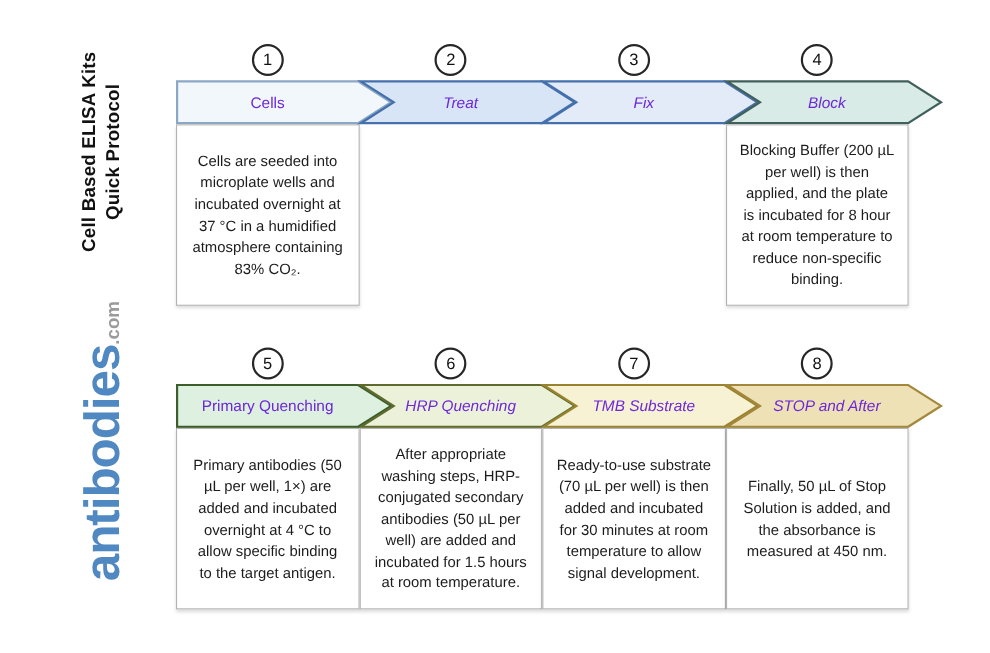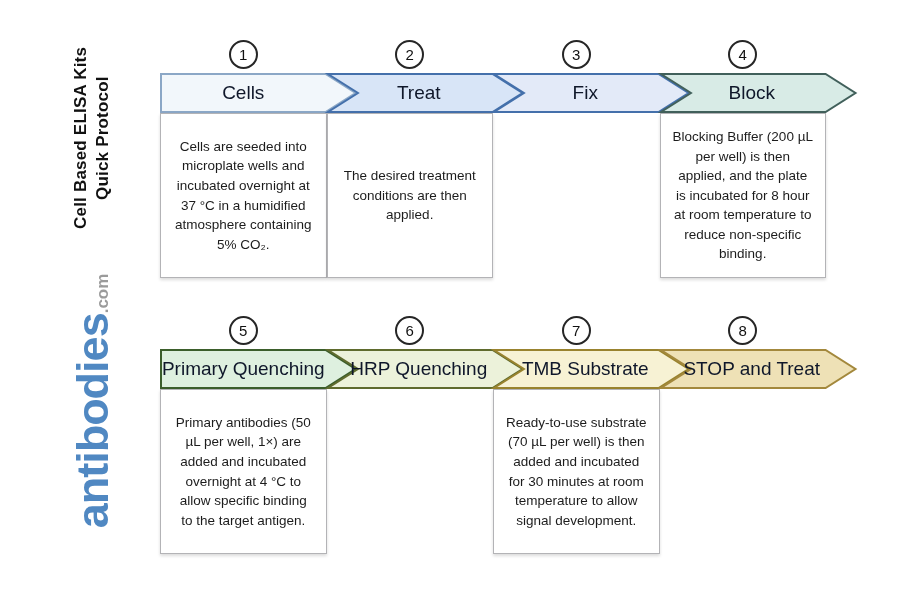--- a/index.html
+++ b/index.html
@@ -86,24 +86,24 @@
   .arrow-shape {
     fill:var(--fill,#eee);
     stroke:var(--border,#888);
     stroke-width:2;
     stroke-linejoin:miter;
   }
   .arrow-label {
     position:relative; z-index:6;
     display:flex; align-items:center; justify-content:center;
     height:100%;
-    font-size:19px;
-    color:#0f172a;
-  }
-  .step.notched .arrow-label { padding-left:18px; }
+    font-size:14px;
+    color:#6d28d9;
+  }
+  .step.notched .arrow-label { padding-left:18px;font-style:italic; }
 
   .desc {
     box-sizing:border-box;
     height:165px;
     background:#fff;
     border:1px solid #b3b3b6;
     box-shadow:0 2px 3px rgba(0,0,0,.14);
     display:flex; align-items:center; justify-content:center;
     text-align:center;
     padding:10px 12px;
@@ -135,34 +135,33 @@
       <div class="step" style="--fill: #f2f7fb; --border: #8ba7c6;">
         <div class="badge">
             <span>1</span>
           </div>
         <div class="arrow">
           <svg class="arrow-svg" viewBox="0 0 197 40" preserveAspectRatio="none">
             <polygon class="arrow-shape" points="1,1 166,1 196,20 166,39 1,39"></polygon>
           </svg>
           <span class="arrow-label">Cells</span>
         </div>
-        <div class="desc">Cells are seeded into microplate wells and incubated overnight at 37 °C in a humidified atmosphere containing 5% CO₂.</div>
+        <div class="desc">Cells are seeded into microplate wells and incubated overnight at 37 °C in a humidified atmosphere containing 83% CO₂.</div>
       </div>
 
       <div class="step notched" style="--fill: #d8e5f7; --border: #4470ab;">
         <div class="badge">
             <span>2</span>
           </div>
         <div class="arrow">
           <svg class="arrow-svg" viewBox="0 0 197 40" preserveAspectRatio="none">
             <polygon class="arrow-shape" points="1,1 166,1 196,20 166,39 1,39 31,20"></polygon>
           </svg>
           <span class="arrow-label">Treat</span>
         </div>
-        <div class="desc">The desired treatment conditions are then applied.</div>
       </div>
 
       <div class="step notched" style="--fill: #e3eaf8; --border: #4470ab;">
         <div class="badge">
             <span>3</span>
           </div>
         <div class="arrow">
           <svg class="arrow-svg" viewBox="0 0 197 40" preserveAspectRatio="none">
             <polygon class="arrow-shape" points="1,1 166,1 196,20 166,39 1,39 31,20"></polygon>
           </svg>
@@ -203,20 +202,21 @@
       <div class="step notched" style="--fill: #ecf2da; --border: #5f6b2d;">
         <div class="badge">
             <span>6</span>
           </div>
         <div class="arrow">
           <svg class="arrow-svg" viewBox="0 0 197 40" preserveAspectRatio="none">
             <polygon class="arrow-shape" points="1,1 166,1 196,20 166,39 1,39 31,20"></polygon>
           </svg>
           <span class="arrow-label">HRP Quenching</span>
         </div>
+        <div class="desc">After appropriate washing steps, HRP-conjugated secondary antibodies (50 µL per well) are added and incubated for 1.5 hours at room temperature.</div>
       </div>
 
       <div class="step notched" style="--fill: #f7f2d4; --border: #99832e;">
         <div class="badge">
             <span>7</span>
           </div>
         <div class="arrow">
           <svg class="arrow-svg" viewBox="0 0 197 40" preserveAspectRatio="none">
             <polygon class="arrow-shape" points="1,1 166,1 196,20 166,39 1,39 31,20"></polygon>
           </svg>
@@ -226,20 +226,21 @@
       </div>
 
       <div class="step notched" style="--fill: #eee1b6; --border: #a3883c;">
         <div class="badge">
             <span>8</span>
           </div>
         <div class="arrow">
           <svg class="arrow-svg" viewBox="0 0 197 40" preserveAspectRatio="none">
             <polygon class="arrow-shape" points="1,1 166,1 196,20 166,39 1,39 31,20"></polygon>
           </svg>
-          <span class="arrow-label">STOP and Treat</span>
-        </div>
+          <span class="arrow-label">STOP and After</span>
+        </div>
+        <div class="desc">Finally, 50 µL of Stop Solution is added, and the absorbance is measured at 450 nm.</div>
       </div>
 
     </div>
 
   </div>
 </div>
 
 </body></html>

